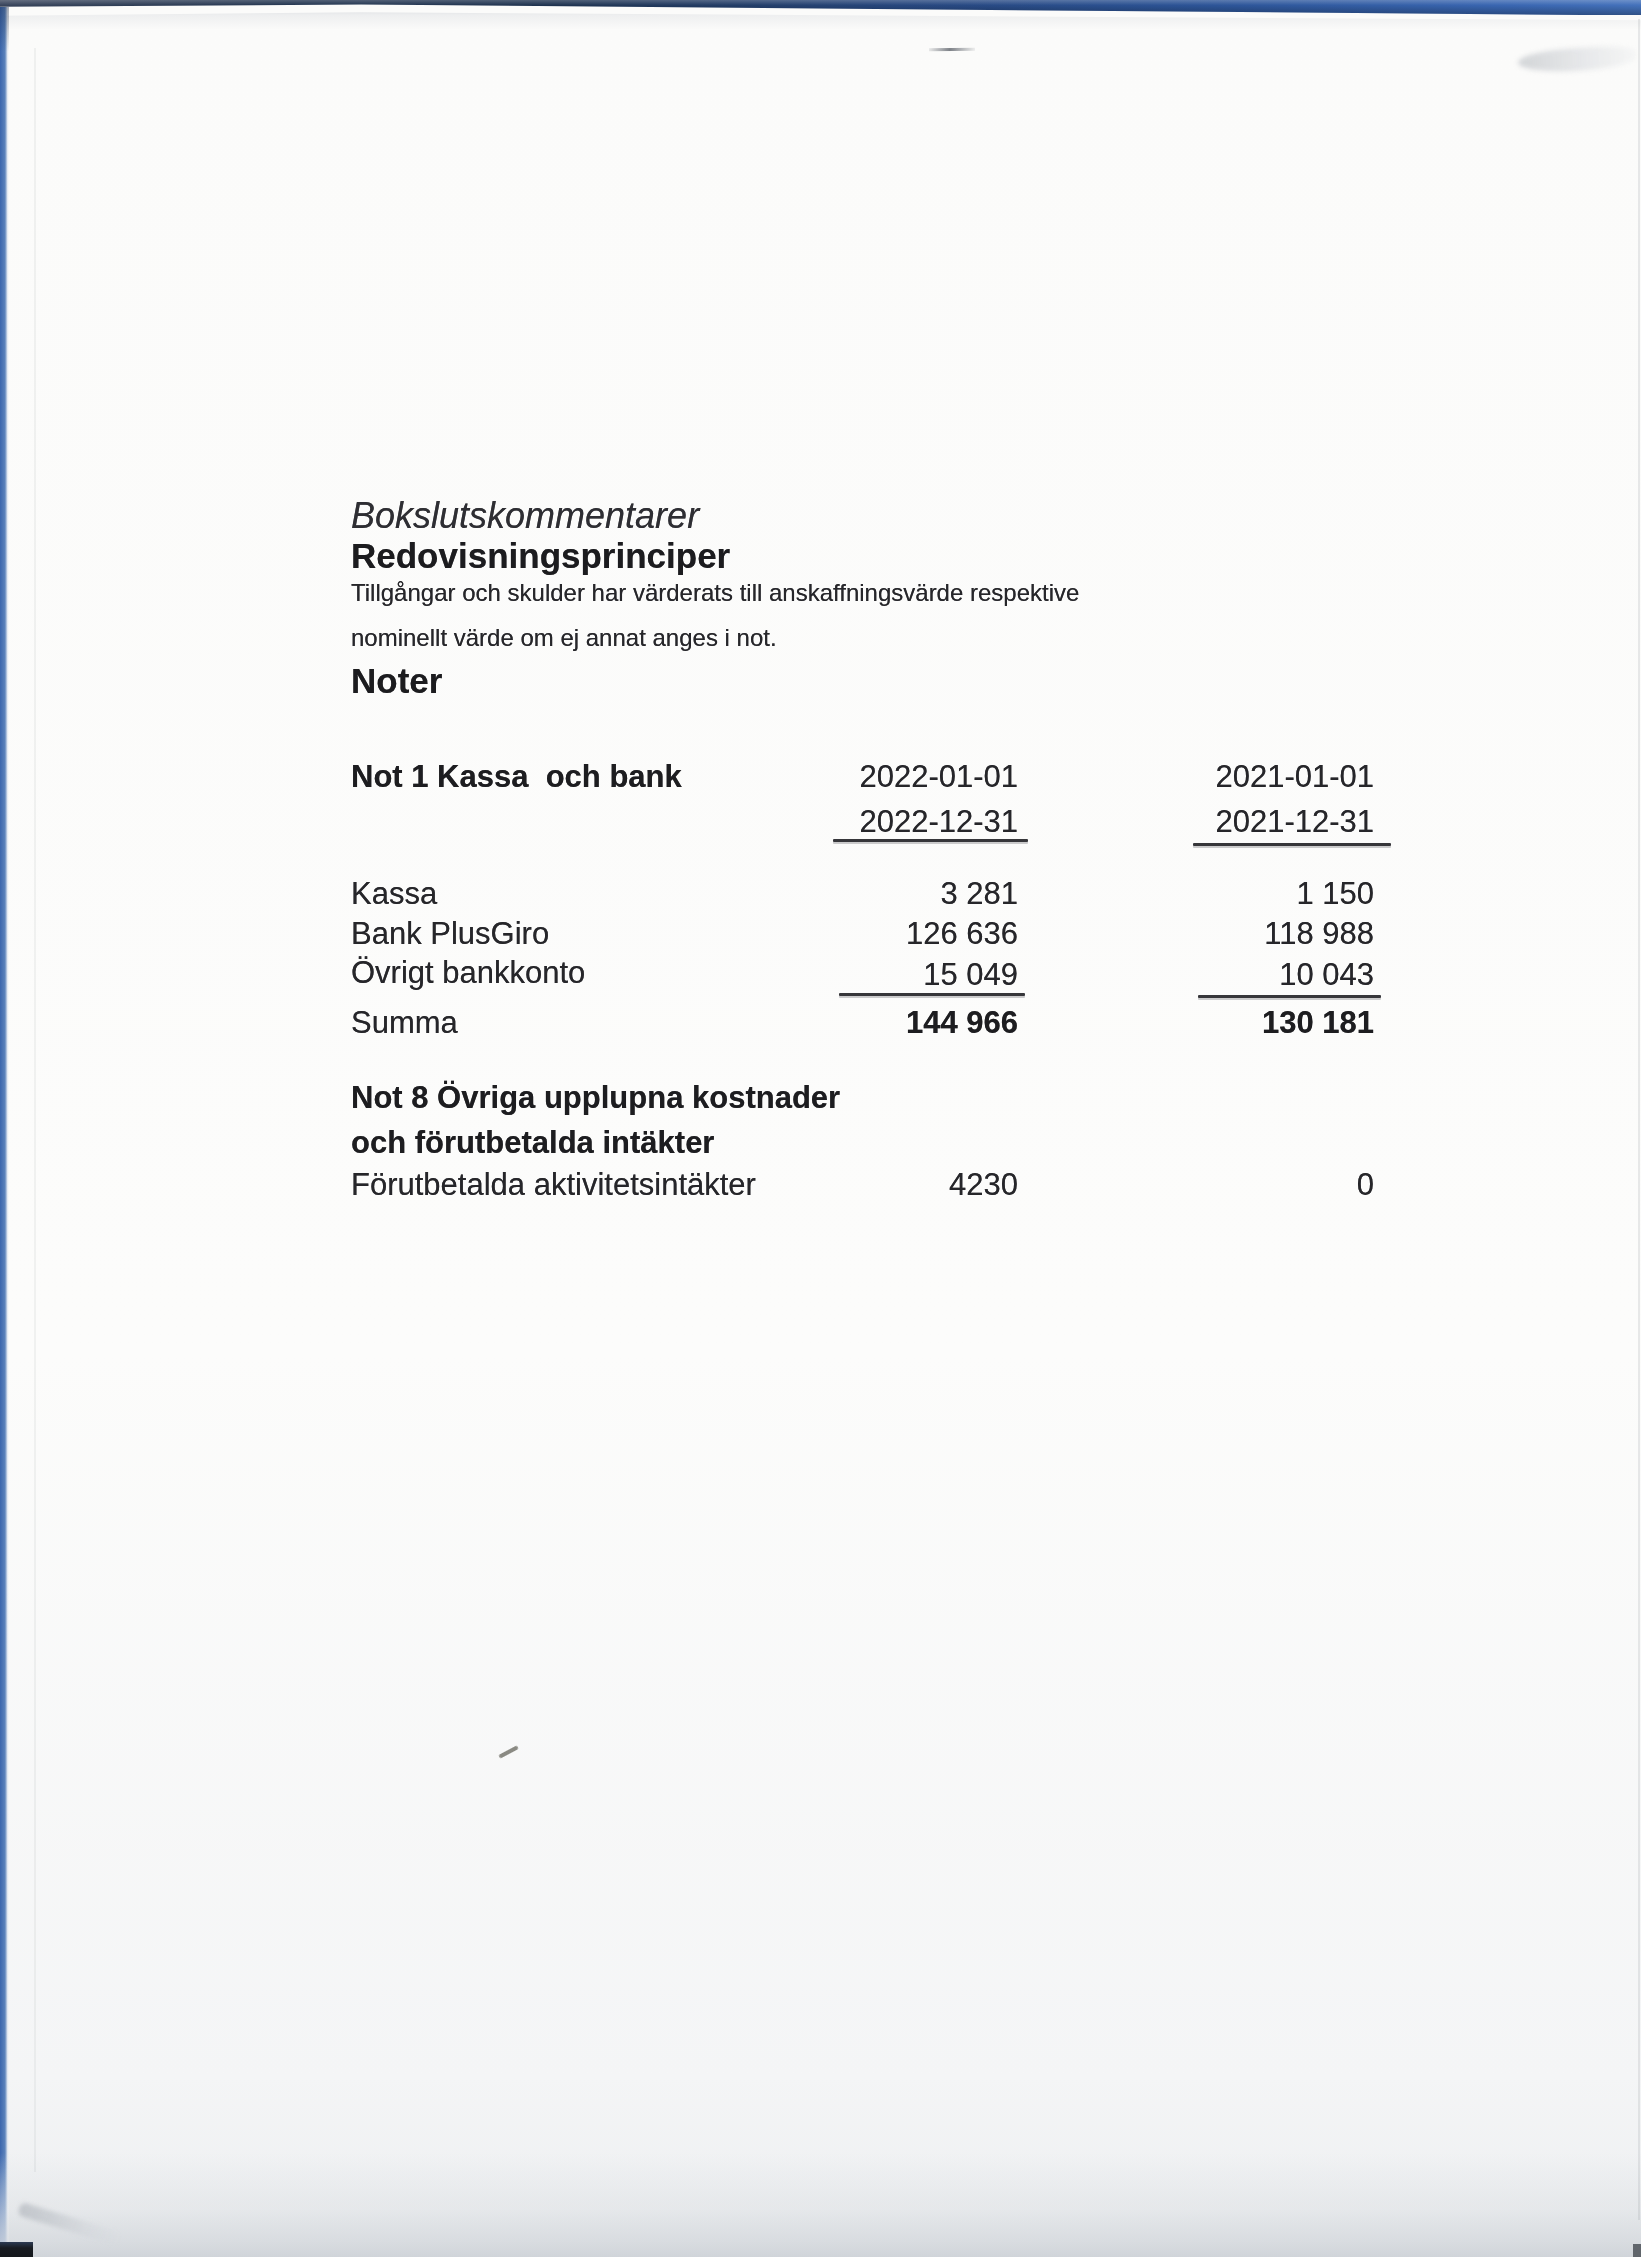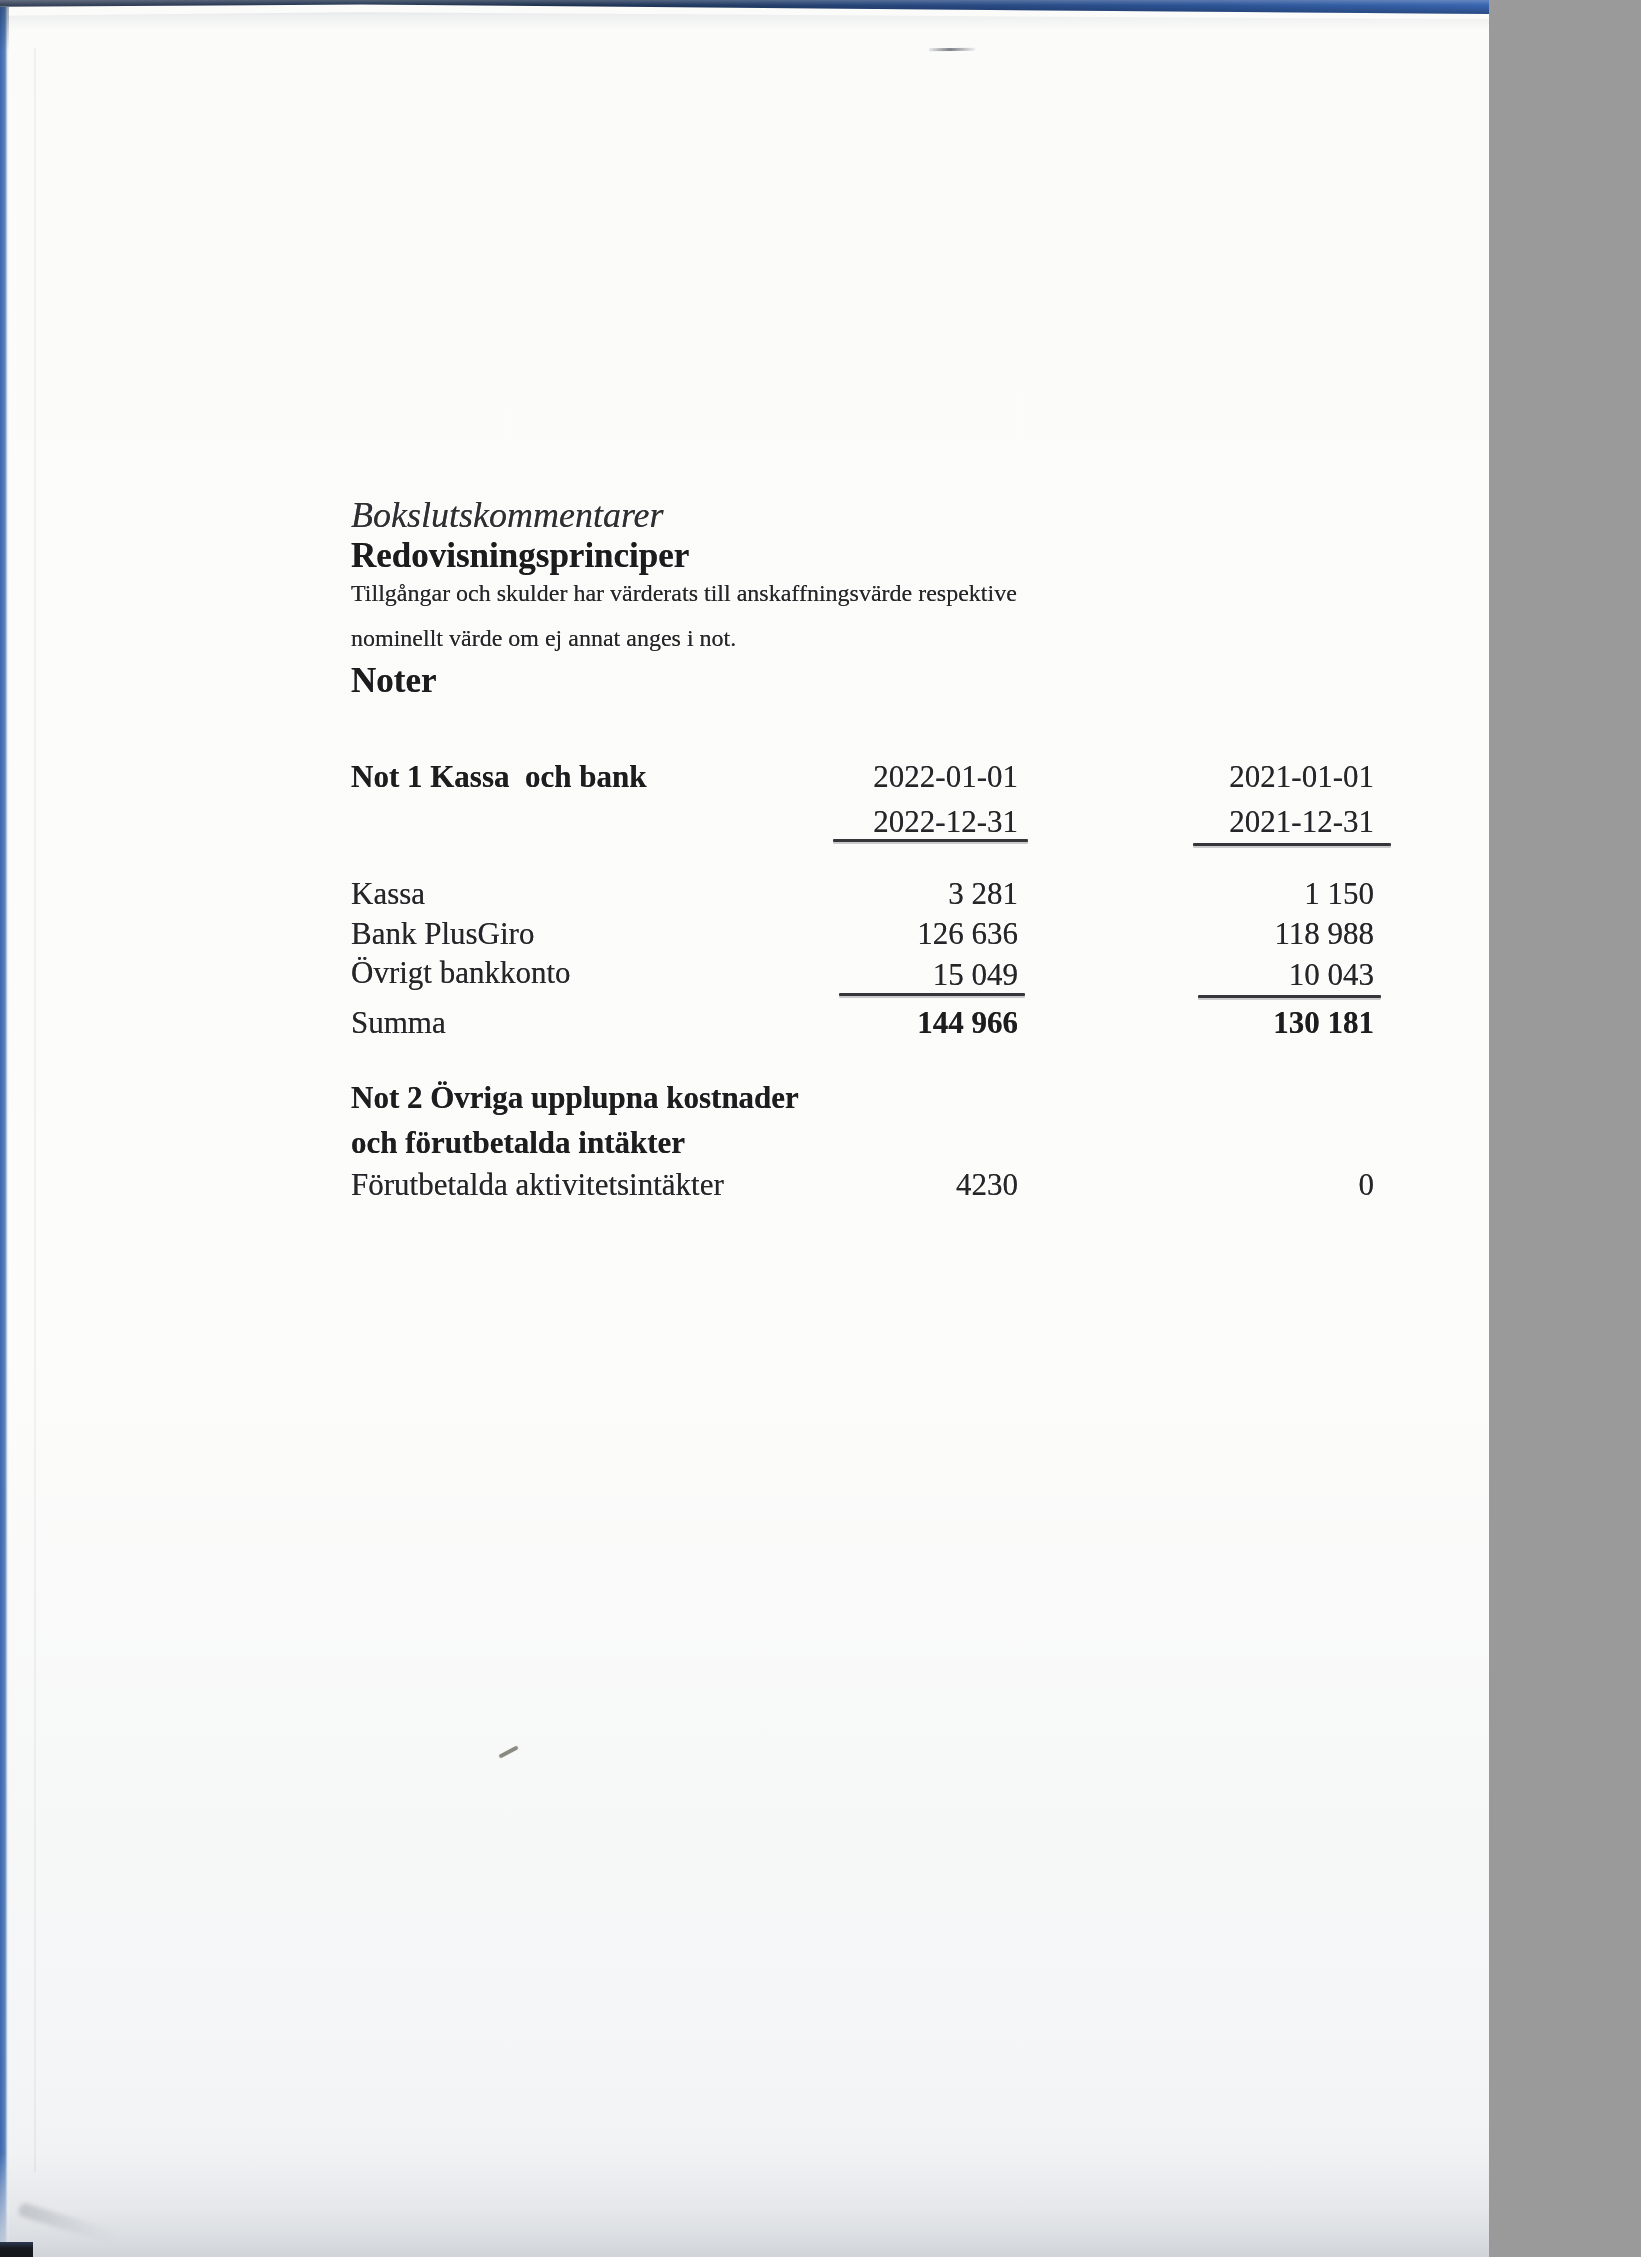--- a/index.html
+++ b/index.html
@@ -1,21 +1,21 @@
 <!DOCTYPE html>
 <html><head>
 <meta charset="utf-8">
 <style>
   html,body{margin:0;padding:0;background:#9a9a9a;}
   .page{
     position:relative;
-    width:1489px;height:2257px;
+    width:1641px;height:2257px;
     background:linear-gradient(180deg,#fbfbfa 0%, #fcfcfb 60%, #f4f5f6 92%, #eceef0 100%);
     overflow:hidden;
-    font-family:Liberation Serif, serif;
+    font-family:Liberation Sans, sans-serif;
   }
   
   .edge-top{
     position:absolute;left:0;top:0;width:1641px;height:15.4px;
     background:linear-gradient(90deg,#39455c 0%,#22344f 18%,#1f3350 34%,#27477e 55%,#2d5598 74%,#3a67b2 92%,#4472bb 100%);
     clip-path:polygon(0 0,100% 0,100% 100%,22% 30%,0 44%);
   }
   .edge-top-hl{
     position:absolute;left:0;top:0;width:1641px;height:15.4px;
     background:linear-gradient(180deg,rgba(255,255,255,.22) 0%,rgba(255,255,255,0) 35%,rgba(0,0,0,.28) 100%);
@@ -146,21 +146,21 @@
     <div class="t col1" style="top:956px">15 049</div>
     <div class="t col2" style="top:956px">10 043</div>
 
     <div class="rule" style="left:839px;top:993px;width:186px"></div>
     <div class="rule" style="left:1198px;top:995px;width:183px"></div>
 
     <div class="t lbl" style="top:1004px">Summa</div>
     <div class="t col1 bold" style="top:1004px">144 966</div>
     <div class="t col2 bold" style="top:1004px">130 181</div>
 
-    <div class="t lbl bold" style="top:1079px">Not 2 Övriga upplupna kostnader</div>
+    <div class="t lbl bold" style="top:1079px">Not 8 Övriga upplupna kostnader</div>
     <div class="t lbl bold" style="top:1124px">och förutbetalda intäkter</div>
 
     <div class="t lbl" style="top:1166px">Förutbetalda aktivitetsintäkter</div>
     <div class="t col1" style="top:1166px">4230</div>
     <div class="t col2" style="top:1166px">0</div>
 
   </main>
 </div>
 
 

